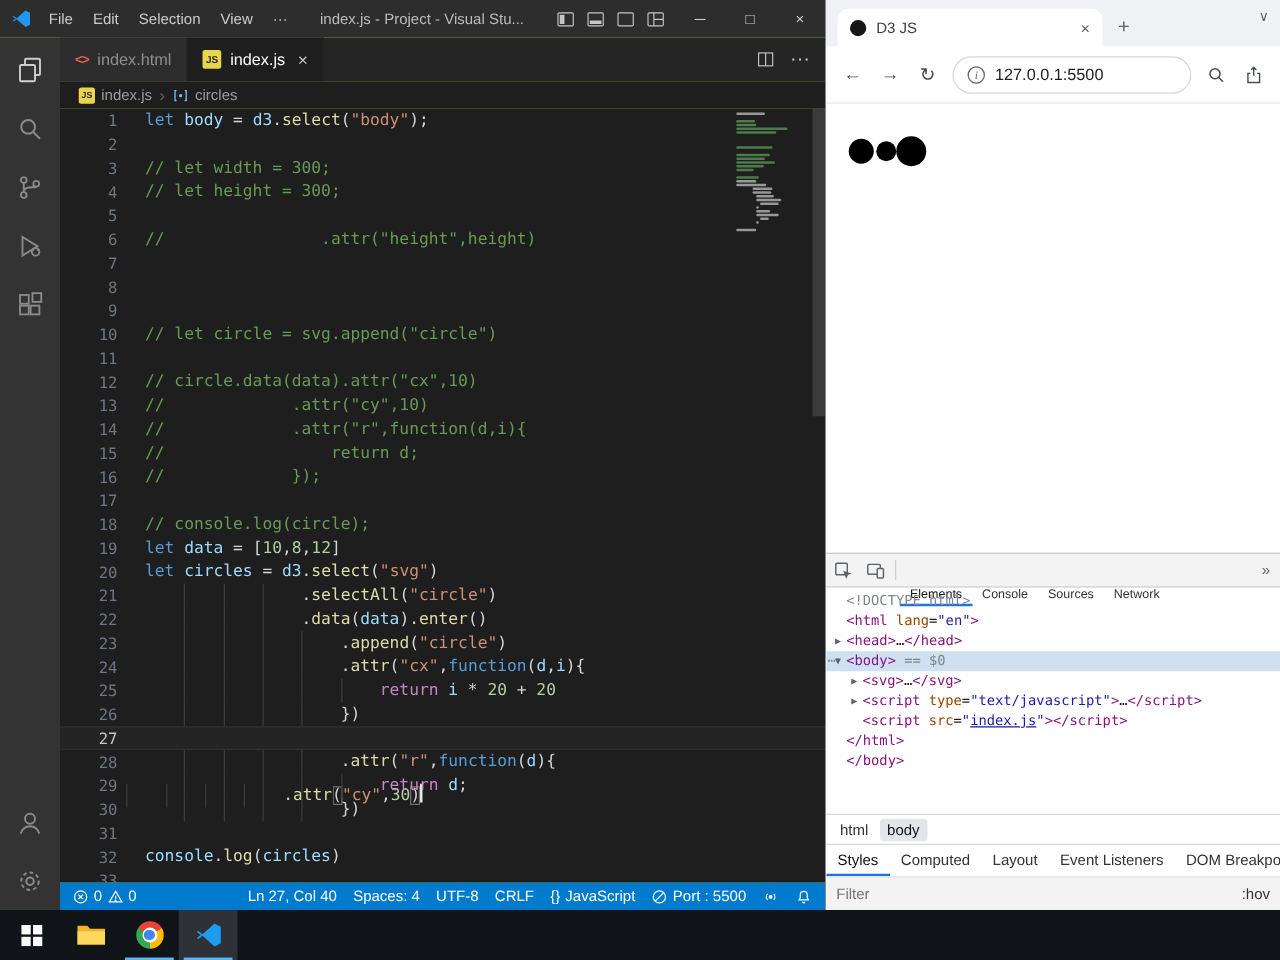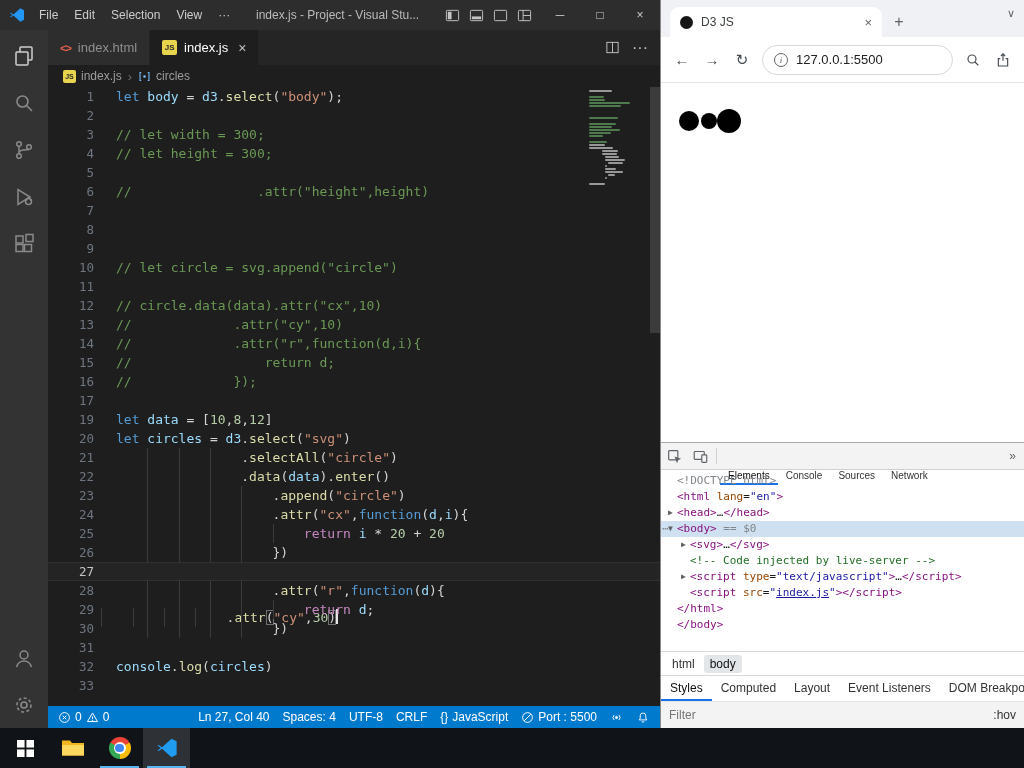--- a/index.html
+++ b/index.html
@@ -267,20 +267,21 @@
               <div class="code-line"><span class="ln">8</span><span class="code-text"></span></div>
               <div class="code-line"><span class="ln">9</span><span class="code-text"></span></div>
               <div class="code-line"><span class="ln">10</span><span class="code-text"><span class="c-cmt">// let circle = svg.append("circle")</span></span></div>
               <div class="code-line"><span class="ln">11</span><span class="code-text"></span></div>
               <div class="code-line"><span class="ln">12</span><span class="code-text"><span class="c-cmt">// circle.data(data).attr("cx",10)</span></span></div>
               <div class="code-line"><span class="ln">13</span><span class="code-text"><span class="c-cmt">//             .attr("cy",10)</span></span></div>
               <div class="code-line"><span class="ln">14</span><span class="code-text"><span class="c-cmt">//             .attr("r",function(d,i){</span></span></div>
               <div class="code-line"><span class="ln">15</span><span class="code-text"><span class="c-cmt">//                 return d;</span></span></div>
               <div class="code-line"><span class="ln">16</span><span class="code-text"><span class="c-cmt">//             });</span></span></div>
               <div class="code-line"><span class="ln">17</span><span class="code-text"></span></div>
+              <div class="code-line"><span class="ln">18</span><span class="code-text"><span class="c-cmt">// console.log(circle);</span></span></div>
               <div class="code-line"><span class="ln">19</span><span class="code-text"><span class="c-kw">let</span><span class="c-pln"> </span><span class="c-var">data</span><span class="c-pln"> = [</span><span class="c-num">10</span><span class="c-pln">,</span><span class="c-num">8</span><span class="c-pln">,</span><span class="c-num">12</span><span class="c-pln">]</span></span></div>
               <div class="code-line"><span class="ln">20</span><span class="code-text"><span class="c-kw">let</span><span class="c-pln"> </span><span class="c-var">circles</span><span class="c-pln"> = </span><span class="c-var">d3</span><span class="c-pln">.</span><span class="c-fn">select</span><span class="c-pln">(</span><span class="c-str">"svg"</span><span class="c-pln">)</span></span></div>
               <div class="code-line"><span class="ln">21</span><span class="code-text"><span class="iguide" style="left: 31.32px;"></span><span class="iguide" style="left: 62.64px;"></span><span class="iguide" style="left: 93.96px;"></span><span class="c-pln">                .</span><span class="c-fn">selectAll</span><span class="c-pln">(</span><span class="c-str">"circle"</span><span class="c-pln">)</span></span></div>
               <div class="code-line"><span class="ln">22</span><span class="code-text"><span class="iguide" style="left: 31.32px;"></span><span class="iguide" style="left: 62.64px;"></span><span class="iguide" style="left: 93.96px;"></span><span class="c-pln">                .</span><span class="c-fn">data</span><span class="c-pln">(</span><span class="c-var">data</span><span class="c-pln">).</span><span class="c-fn">enter</span><span class="c-pln">()</span></span></div>
               <div class="code-line"><span class="ln">23</span><span class="code-text"><span class="iguide" style="left: 31.32px;"></span><span class="iguide" style="left: 62.64px;"></span><span class="iguide" style="left: 93.96px;"></span><span class="iguide" style="left: 125.28px;"></span><span class="c-pln">                    .</span><span class="c-fn">append</span><span class="c-pln">(</span><span class="c-str">"circle"</span><span class="c-pln">)</span></span></div>
               <div class="code-line"><span class="ln">24</span><span class="code-text"><span class="iguide" style="left: 31.32px;"></span><span class="iguide" style="left: 62.64px;"></span><span class="iguide" style="left: 93.96px;"></span><span class="iguide" style="left: 125.28px;"></span><span class="c-pln">                    .</span><span class="c-fn">attr</span><span class="c-pln">(</span><span class="c-str">"cx"</span><span class="c-pln">,</span><span class="c-kw">function</span><span class="c-pln">(</span><span class="c-var">d</span><span class="c-pln">,</span><span class="c-var">i</span><span class="c-pln">){</span></span></div>
               <div class="code-line"><span class="ln">25</span><span class="code-text"><span class="iguide" style="left: 31.32px;"></span><span class="iguide" style="left: 62.64px;"></span><span class="iguide" style="left: 93.96px;"></span><span class="iguide" style="left: 125.28px;"></span><span class="iguide" style="left: 156.6px;"></span><span class="c-pln">                        </span><span class="c-ctl">return</span><span class="c-pln"> </span><span class="c-var">i</span><span class="c-pln"> * </span><span class="c-num">20</span><span class="c-pln"> + </span><span class="c-num">20</span></span></div>
               <div class="code-line"><span class="ln">26</span><span class="code-text"><span class="iguide" style="left: 31.32px;"></span><span class="iguide" style="left: 62.64px;"></span><span class="iguide" style="left: 93.96px;"></span><span class="iguide" style="left: 125.28px;"></span><span class="c-pln">                    })</span></span></div>
               <div class="code-line active"><span class="ln">27</span><span class="code-text"><span class="iguide" style="left: 31.32px;"></span><span class="iguide" style="left: 62.64px;"></span><span class="iguide" style="left: 93.96px;"></span><span class="iguide" style="left: 125.28px;"></span><span class="c-pln">                    .</span><span class="c-fn">attr</span><span class="c-brk">(</span><span class="c-str">"cy"</span><span class="c-pln">,</span><span class="c-num">30</span><span class="c-brk">)</span><span class="c-cur"></span></span></div>
               <div class="code-line"><span class="ln">28</span><span class="code-text"><span class="iguide" style="left: 31.32px;"></span><span class="iguide" style="left: 62.64px;"></span><span class="iguide" style="left: 93.96px;"></span><span class="iguide" style="left: 125.28px;"></span><span class="c-pln">                    .</span><span class="c-fn">attr</span><span class="c-pln">(</span><span class="c-str">"r"</span><span class="c-pln">,</span><span class="c-kw">function</span><span class="c-pln">(</span><span class="c-var">d</span><span class="c-pln">){</span></span></div>
@@ -443,21 +444,20 @@
         <span class="dt-tab">Sources</span>
         <span class="dt-tab">Network</span>
         <span class="dt-more">»</span>
       </div>
       <div class="dt-dom" id="dt-dom">
           <div class="dom-row" style="padding-left: 3px;"><span class="dom-arrow"></span><span class="dp-gray">&lt;!DOCTYPE html&gt;</span></div>
           <div class="dom-row" style="padding-left: 3px;"><span class="dom-arrow"></span><span class="dp-tag">&lt;html</span><span class="dp-pln"> </span><span class="dp-attr">lang</span><span class="dp-pln">=</span><span class="dp-val">"en"</span><span class="dp-tag">&gt;</span></div>
           <div class="dom-row" style="padding-left: 3px;"><span class="dom-arrow">▶</span><span class="dp-tag">&lt;head&gt;</span><span class="dp-pln">…</span><span class="dp-tag">&lt;/head&gt;</span></div>
           <div class="dom-row selected" style="padding-left: 3px;"><span class="dom-more-mark">⋯</span><span class="dom-arrow">▼</span><span class="dp-tag">&lt;body&gt;</span><span class="dp-gray"> == $0</span></div>
           <div class="dom-row" style="padding-left: 16px;"><span class="dom-arrow">▶</span><span class="dp-tag">&lt;svg&gt;</span><span class="dp-pln">…</span><span class="dp-tag">&lt;/svg&gt;</span></div>
-          <div class="dom-row" style="padding-left: 16px;"><span class="dom-arrow"></span><span class="dp-cmt">&lt;!-- Code injected by live-server --&gt;</span></div>
           <div class="dom-row" style="padding-left: 16px;"><span class="dom-arrow">▶</span><span class="dp-tag">&lt;script</span><span class="dp-pln"> </span><span class="dp-attr">type</span><span class="dp-pln">=</span><span class="dp-val">"text/javascript"</span><span class="dp-tag">&gt;</span><span class="dp-pln">…</span><span class="dp-tag">&lt;/script&gt;</span></div>
           <div class="dom-row" style="padding-left: 16px;"><span class="dom-arrow"></span><span class="dp-tag">&lt;script</span><span class="dp-pln"> </span><span class="dp-attr">src</span><span class="dp-pln">=</span><span class="dp-val">"</span><span class="dp-link">index.js</span><span class="dp-val">"</span><span class="dp-tag">&gt;</span><span class="dp-tag">&lt;/script&gt;</span></div>
           <div class="dom-row" style="padding-left: 3px;"><span class="dom-arrow"></span><span class="dp-tag">&lt;/html&gt;</span></div>
           <div class="dom-row" style="padding-left: 3px;"><span class="dom-arrow"></span><span class="dp-tag">&lt;/body&gt;</span></div>
         </div>
       <div class="dt-crumb">
         <span class="crumb-chip">html</span>
         <span class="crumb-chip current">body</span>
       </div>
       <div class="dt-stabs">

